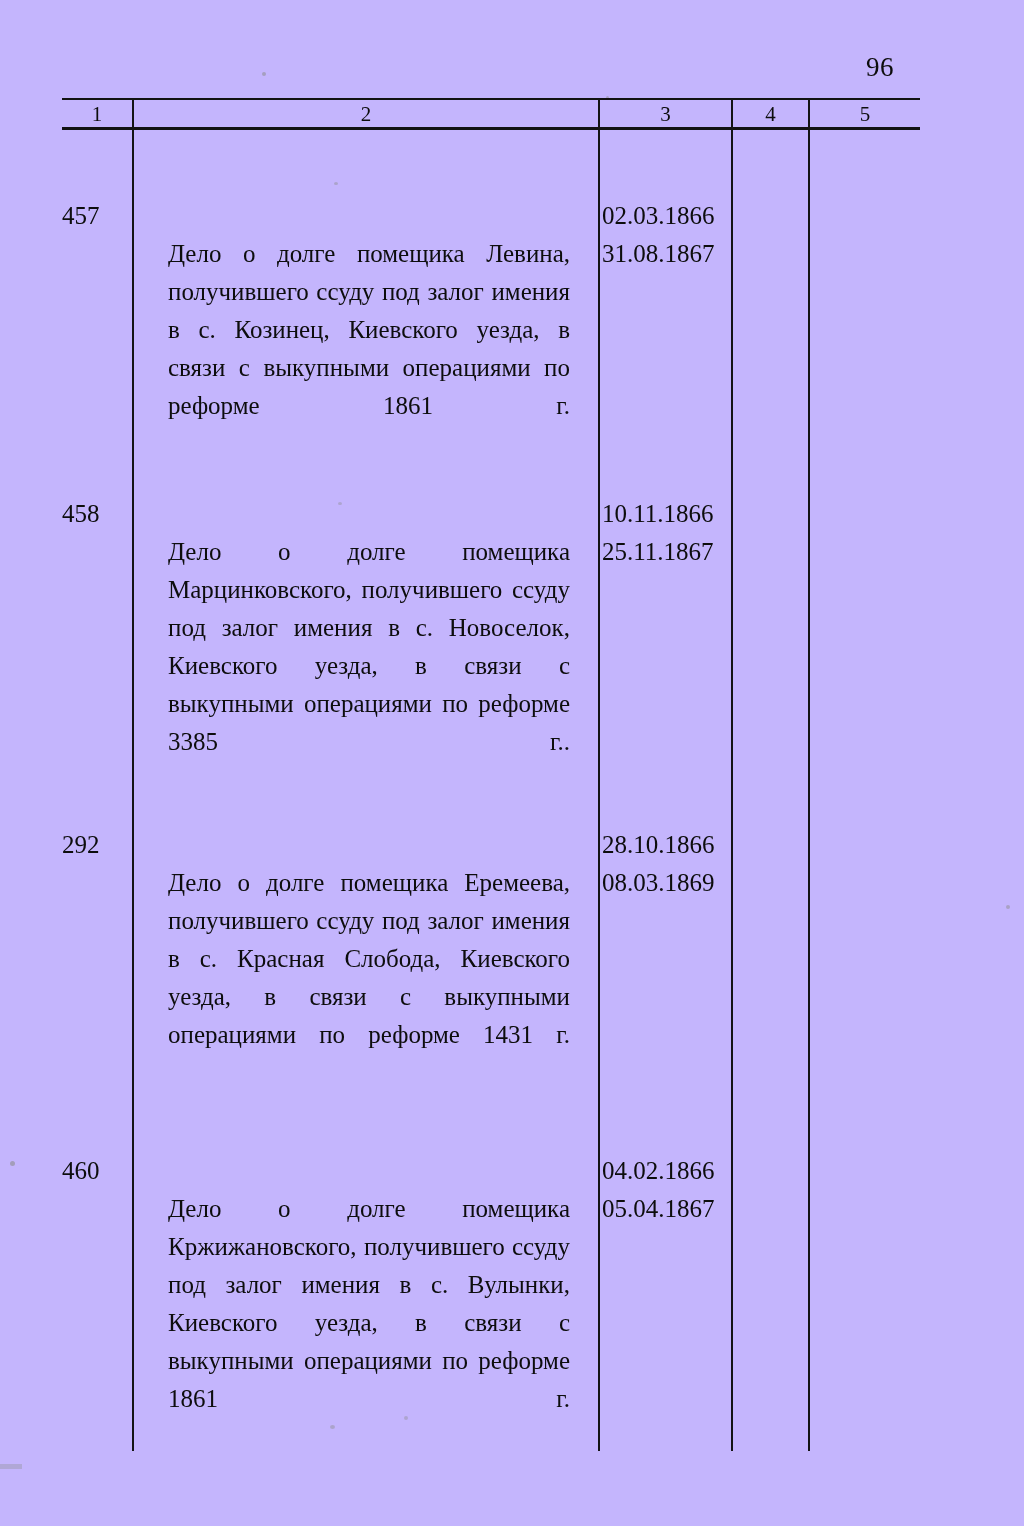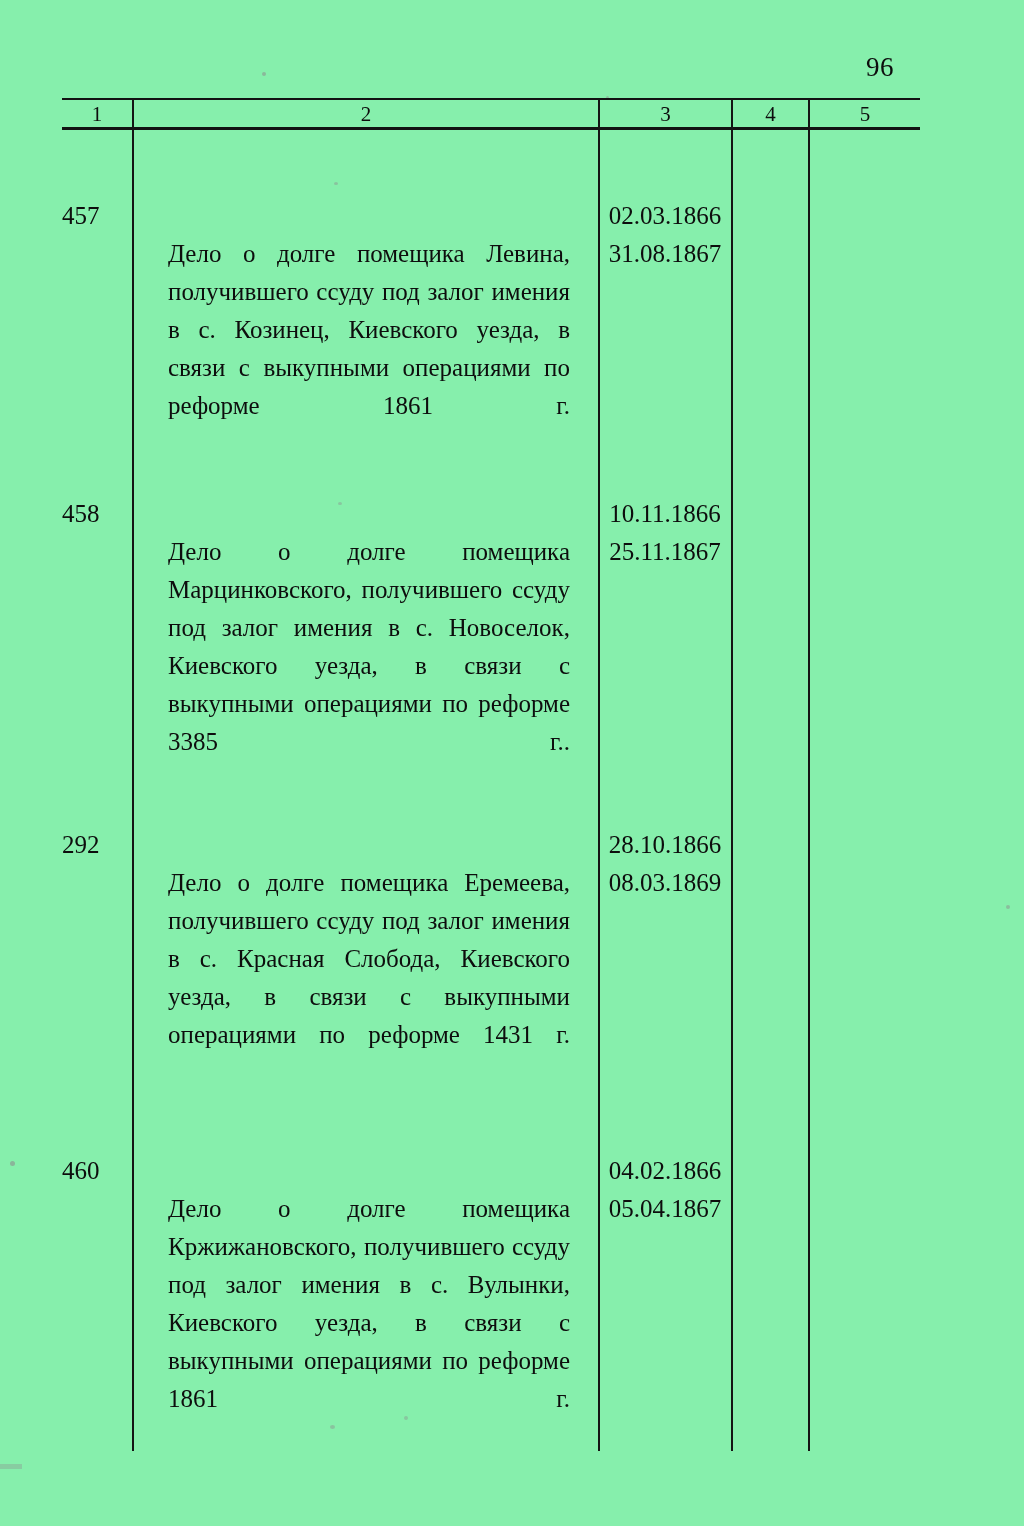--- a/index.html
+++ b/index.html
@@ -12,21 +12,21 @@
     height: 1526px;
     position: relative;
     font-family: "Liberation Serif", "DejaVu Serif", serif;
     color: #0d0d0d;
     overflow: hidden;
   }
 
   .page {
     position: absolute;
     inset: 0;
-    background: #86efac;
+    background: #c4b5fd;
   }
 
   
   .page-number {
     position: absolute;
     left: 840px;
     top: 52px;
     width: 80px;
     text-align: center;
     font-size: 27px;
@@ -110,21 +110,21 @@
     content: "";
     display: inline-block;
     width: 100%;
   }
   .cell-dates {
     position: absolute;
     left: 602px;
     width: 126px;
     font-size: 25px;
     line-height: 38px;
-    text-align: center;
+    text-align: left;
     white-space: pre-line;
   }
   .cell-note {
     position: absolute;
     font-size: 25px;
     line-height: 38px;
   }
   .cell-note-4 { left: 735px; width: 70px; }
   .cell-note-5 { left: 812px; width: 108px; }
 

